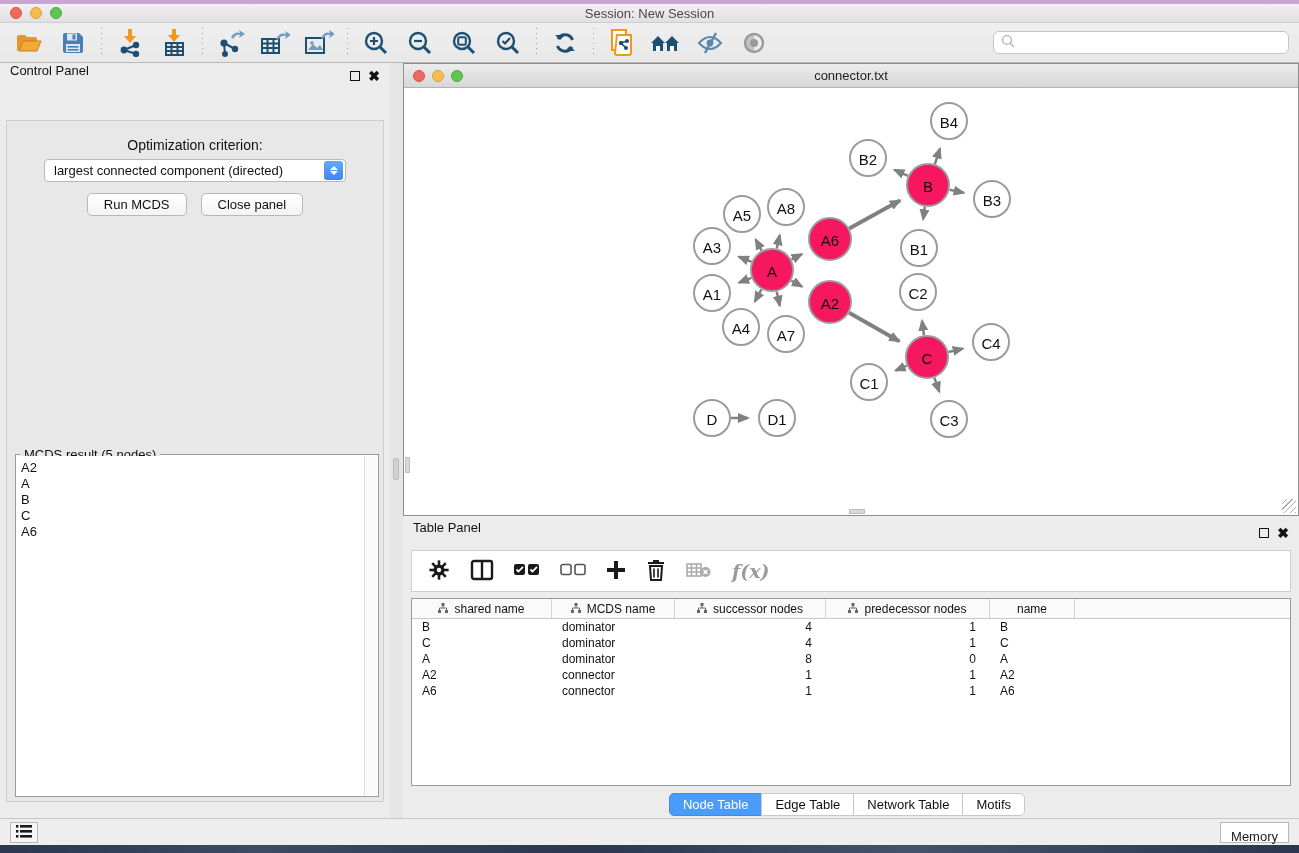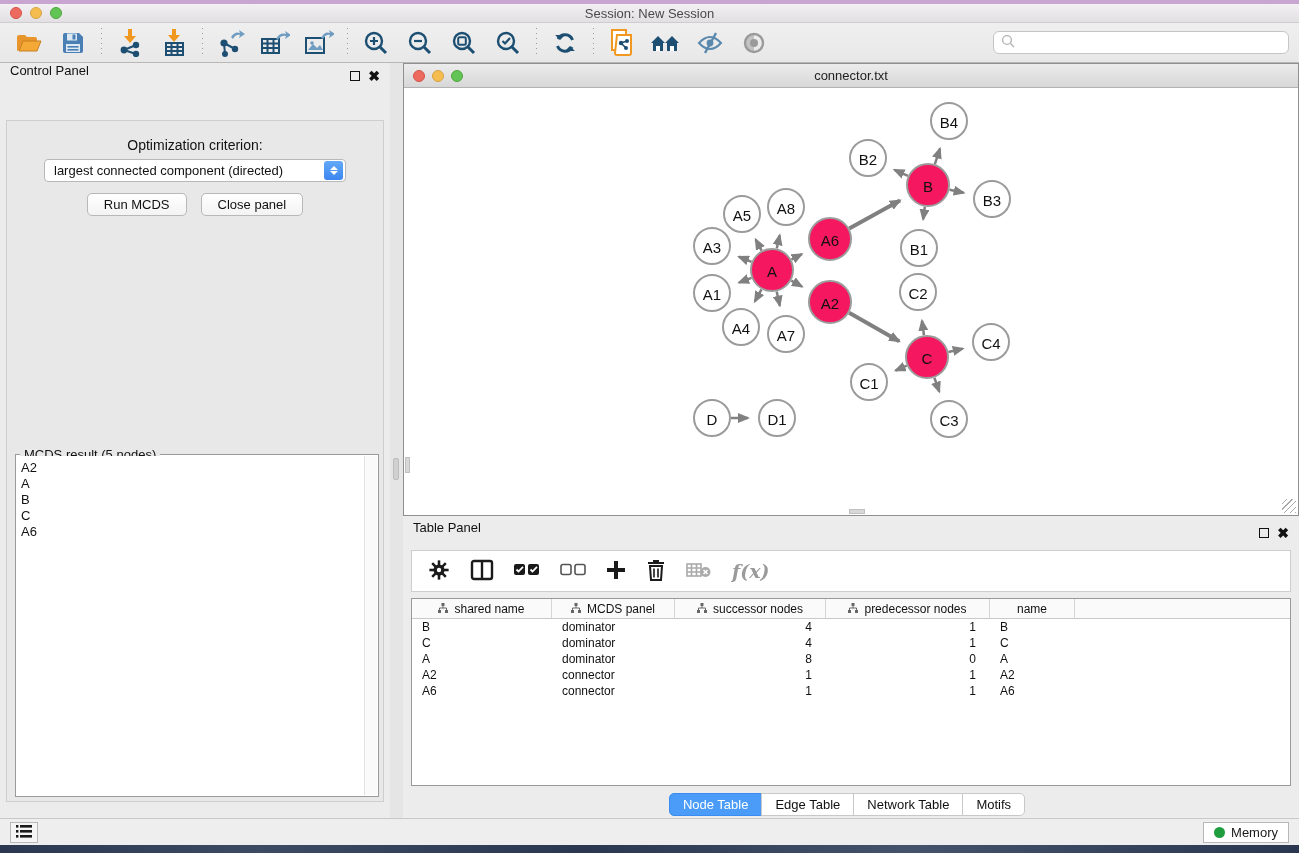--- a/index.html
+++ b/index.html
@@ -111,21 +111,21 @@
   .tp-tab:first-child { border-radius:5px 0 0 5px; margin-left:0; }
   .tp-tab:last-child { border-radius:0 5px 5px 0; }
   .tp-tab.active { background:#4a9cf8; border-color:#3a8cf0; color:#fff; }
 
   
   .statusbar { position:absolute; left:0; top:818px; width:1299px; height:27px; background:#efeeef;
     border-top:1px solid #c9c8c9; }
   .sb-list-btn { position:absolute; left:10px; top:3px; width:28px; height:21px; background:#f6f5f6;
     border:1px solid #b9b8b9; display:flex; align-items:center; justify-content:center; }
   .memory-btn { position:absolute; right:10px; top:3px; height:21px; background:#fff;
-    border:1px solid #b9b8b9; display:flex; align-items:center; gap:6px; padding:0 10px; font-size:13px; }
+    border:1px solid #b9b8b9; display:flex; align-items:center; gap:6px; padding:0 10px; font-size:13px;flex-direction:column; }
   .mem-dot { width:11px; height:11px; border-radius:50%; background:#1e9e3e; }
   .desktop-strip { position:absolute; left:0; top:845px; width:1299px; height:8px;
     background:linear-gradient(90deg,#2b3750,#3c4a63 20%,#2b3750 45%,#44526b 70%,#2b3750); }
 </style>
 </head>
 <body>
 
 <div class="menubar-strip"></div>
 
 <div class="titlebar">
@@ -588,21 +588,21 @@
             </svg></span>
           <span>shared name</span>
         </div>
         <div class="th" style="width: 123px;">
           <span><svg width="10" height="10" viewBox="0 0 10 10">
               <rect x="3.5" y="0" width="3" height="3" fill="#666"></rect>
               <path d="M5 3 v2 M1.5 5 h7 M1.5 5 v2 M8.5 5 v2" stroke="#666" stroke-width="1" fill="none"></path>
               <rect x="0" y="7" width="3" height="3" fill="#666"></rect>
               <rect x="7" y="7" width="3" height="3" fill="#666"></rect>
             </svg></span>
-          <span>MCDS panel</span>
+          <span>MCDS name</span>
         </div>
         <div class="th" style="width: 151px;">
           <span><svg width="10" height="10" viewBox="0 0 10 10">
               <rect x="3.5" y="0" width="3" height="3" fill="#666"></rect>
               <path d="M5 3 v2 M1.5 5 h7 M1.5 5 v2 M8.5 5 v2" stroke="#666" stroke-width="1" fill="none"></path>
               <rect x="0" y="7" width="3" height="3" fill="#666"></rect>
               <rect x="7" y="7" width="3" height="3" fill="#666"></rect>
             </svg></span>
           <span>successor nodes</span>
         </div>

